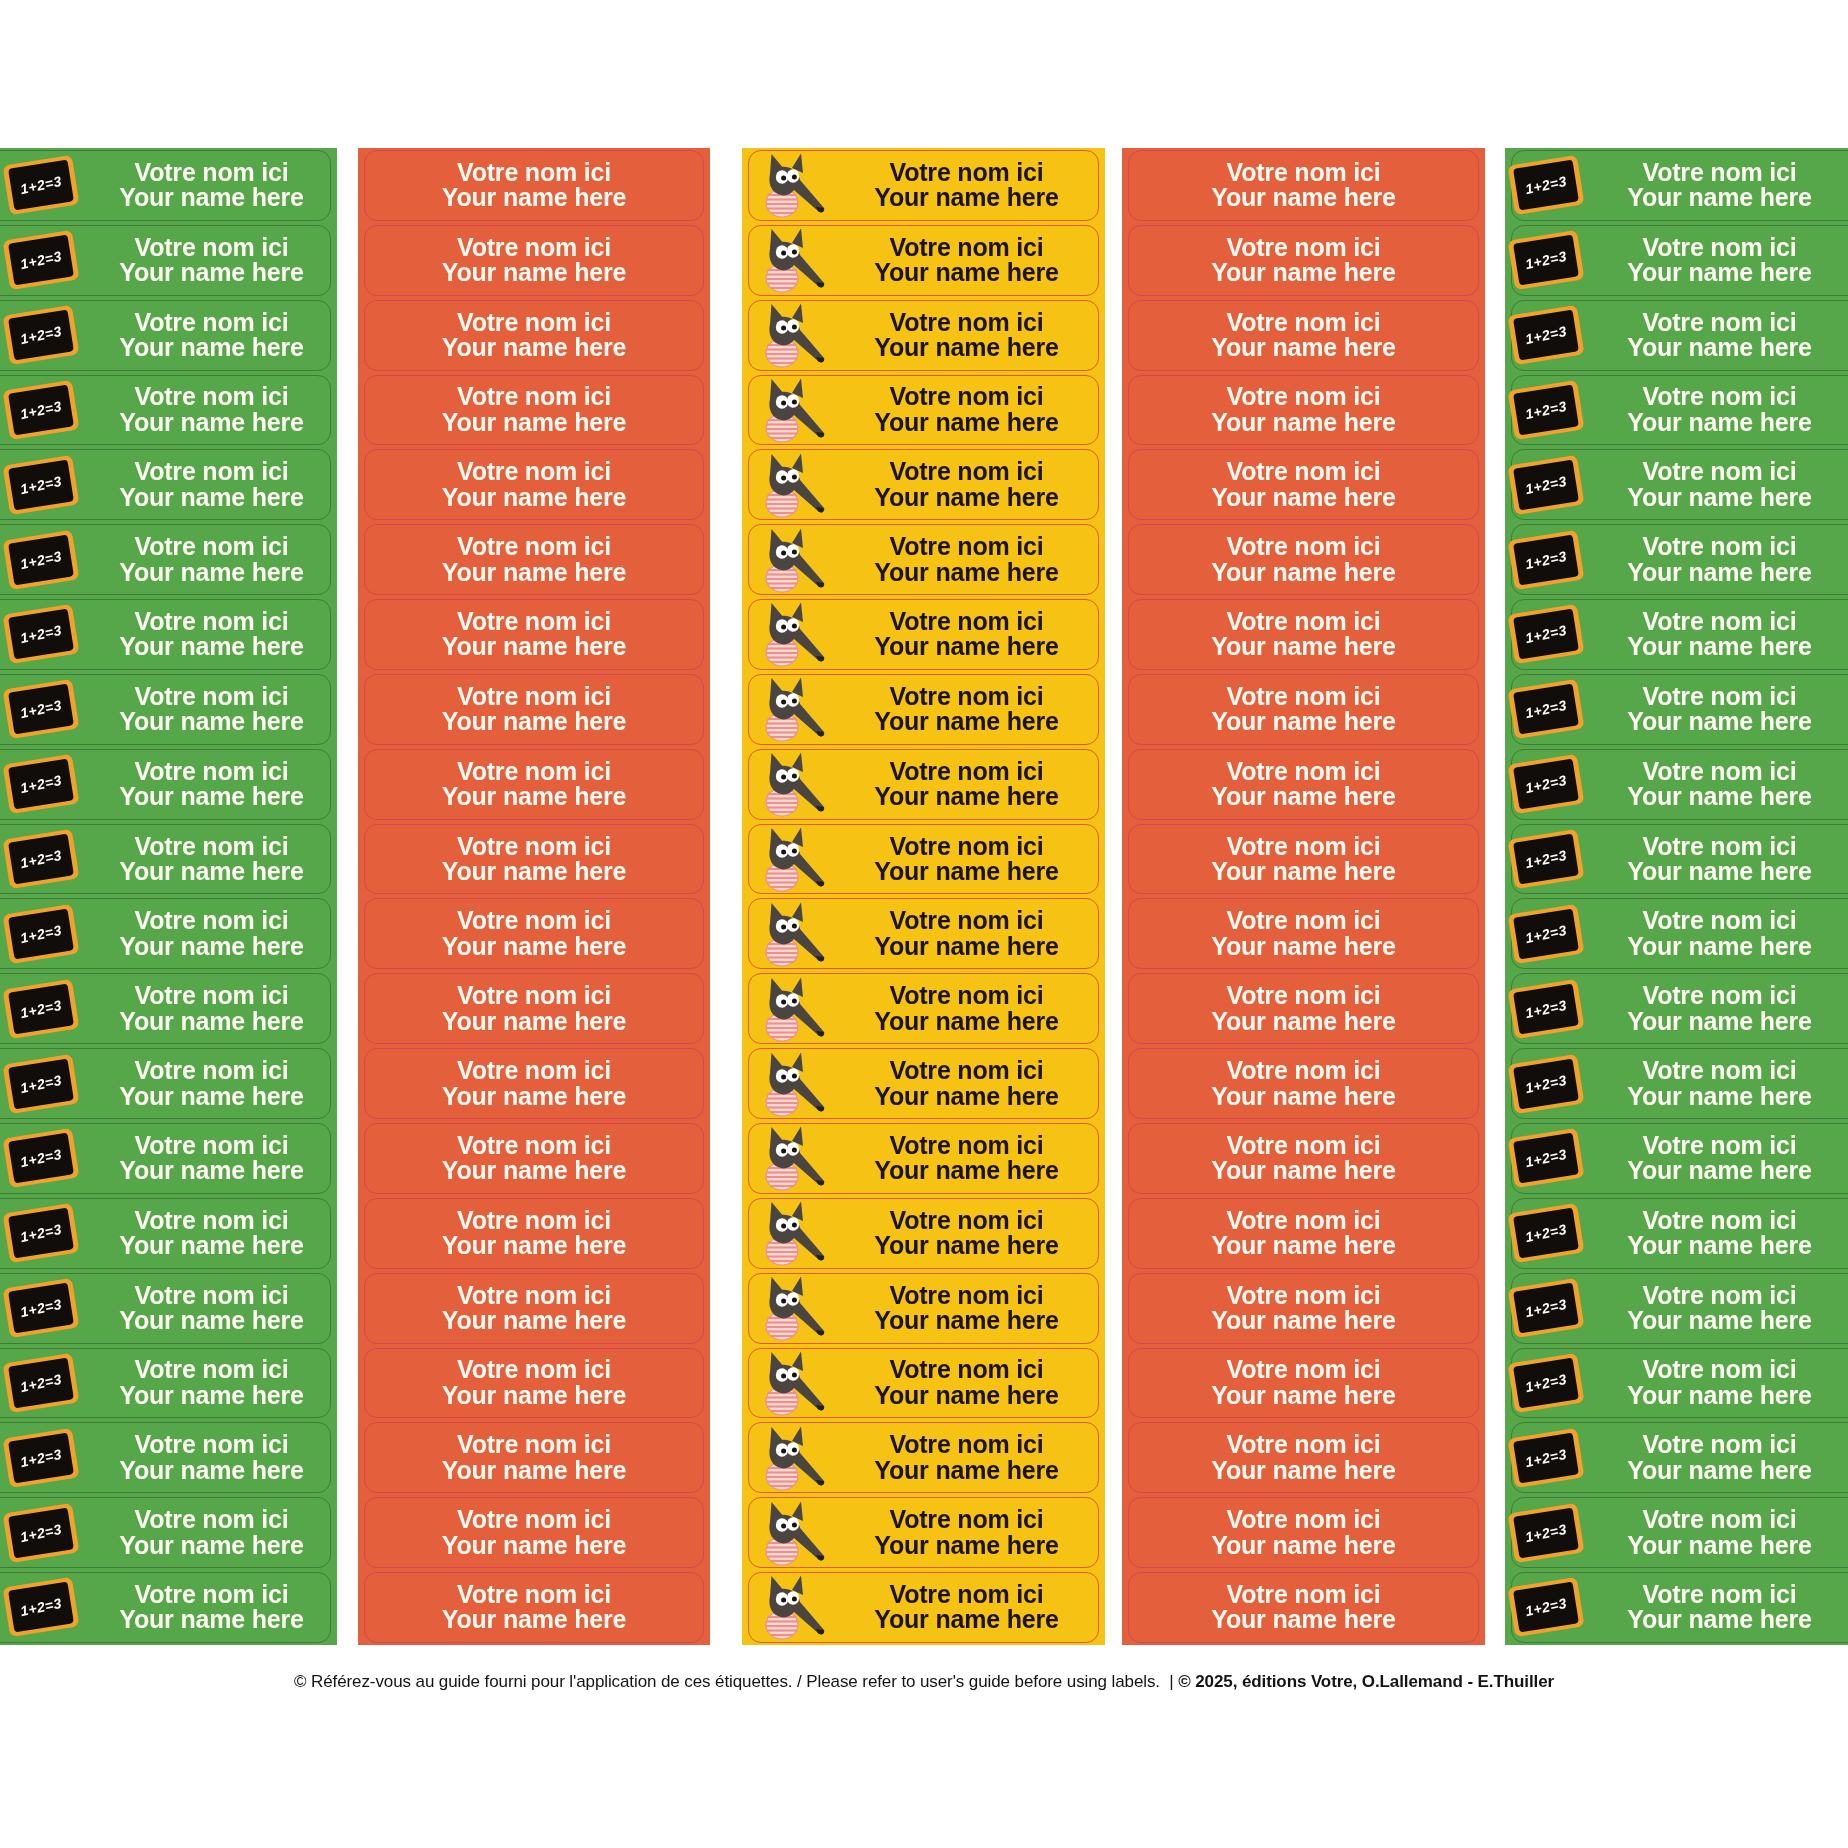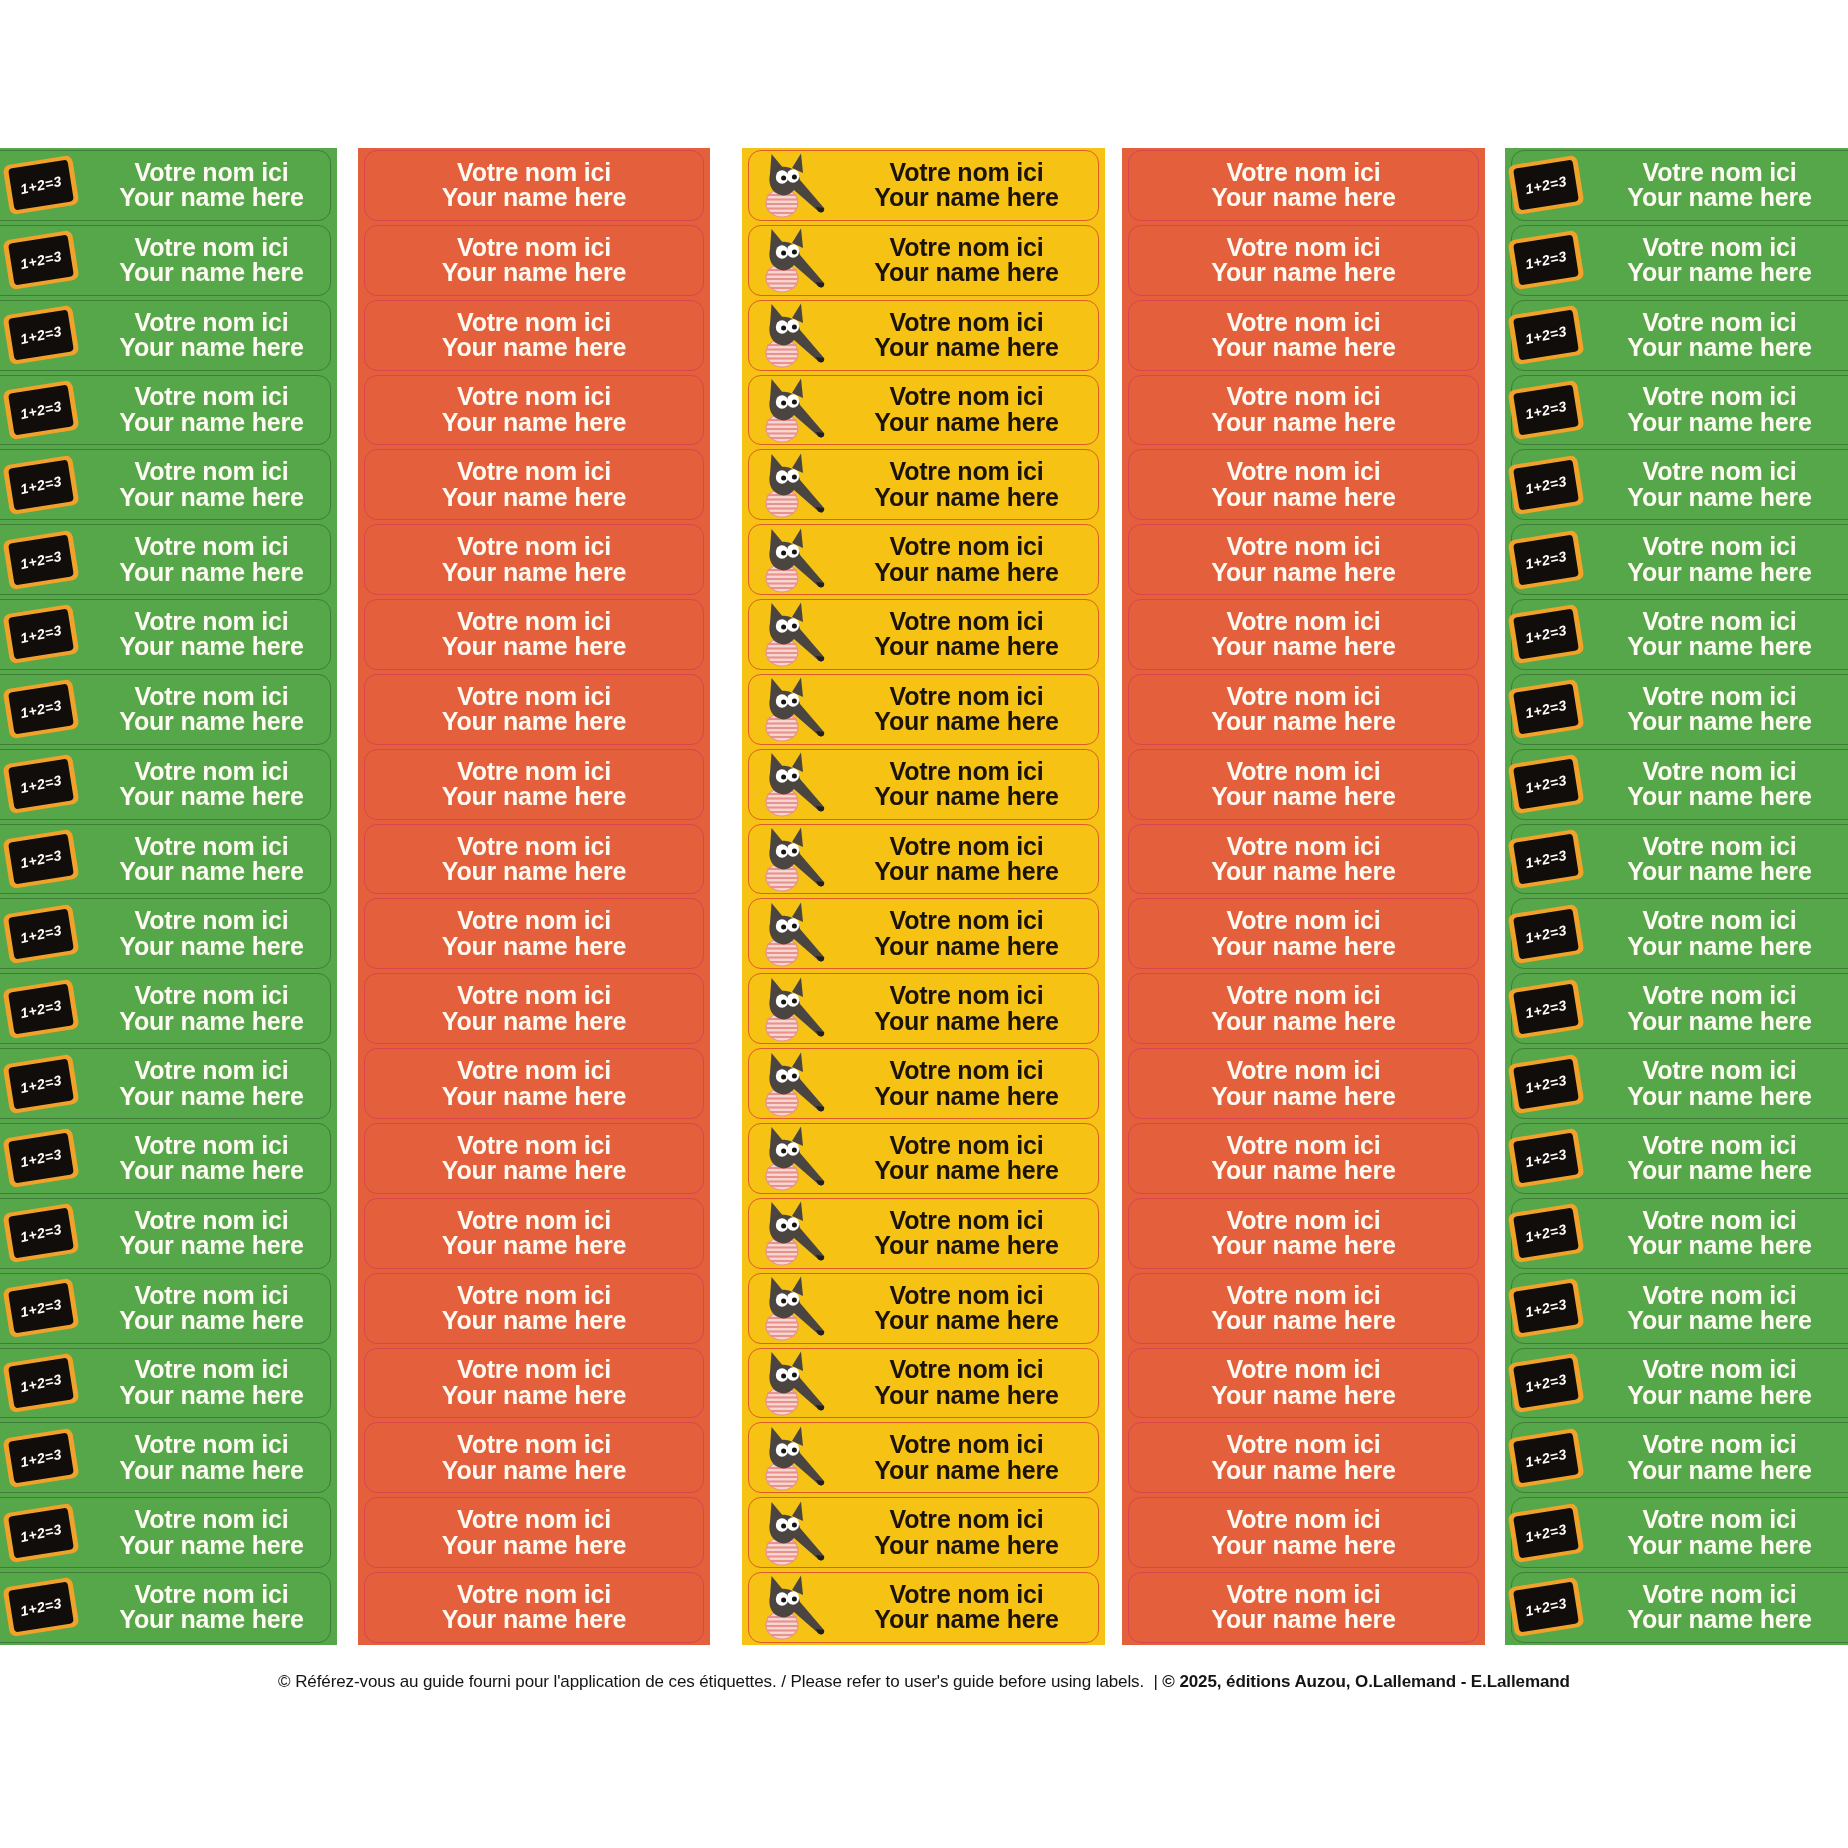--- a/index.html
+++ b/index.html
@@ -1504,14 +1504,14 @@
         </div>
         <div class="txt" style="color: rgb(253, 250, 242);">
           <span class="l1">Votre nom ici</span>
           <span class="l2">Your name here</span>
         </div>
       </div>
     </div>
   </div>
 
 <div id="footer">
-  <span>© Référez-vous au guide fourni pour l'application de ces étiquettes. / Please refer to user's guide before using labels.</span><span>&nbsp;&nbsp;|&nbsp;</span><span class="bold">© 2025, éditions Auzou, O.Lallemand - E.Lallemand</span>
+  <span>© Référez-vous au guide fourni pour l'application de ces étiquettes. / Please refer to user's guide before using labels.</span><span>&nbsp;&nbsp;|&nbsp;</span><span class="bold">© 2025, éditions Votre, O.Lallemand - E.Thuiller</span>
 </div>
 
 </body></html>

